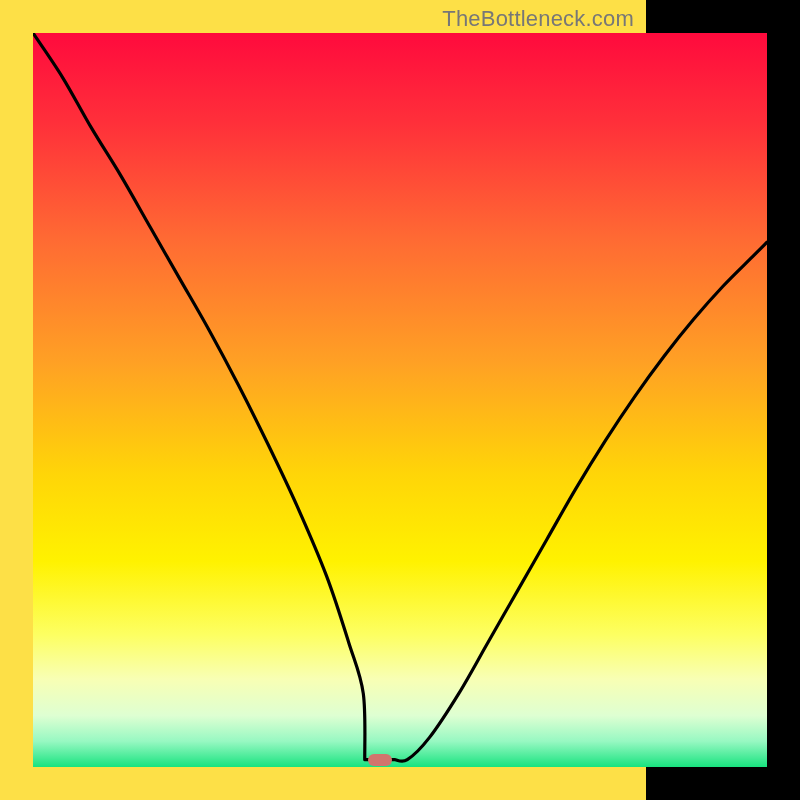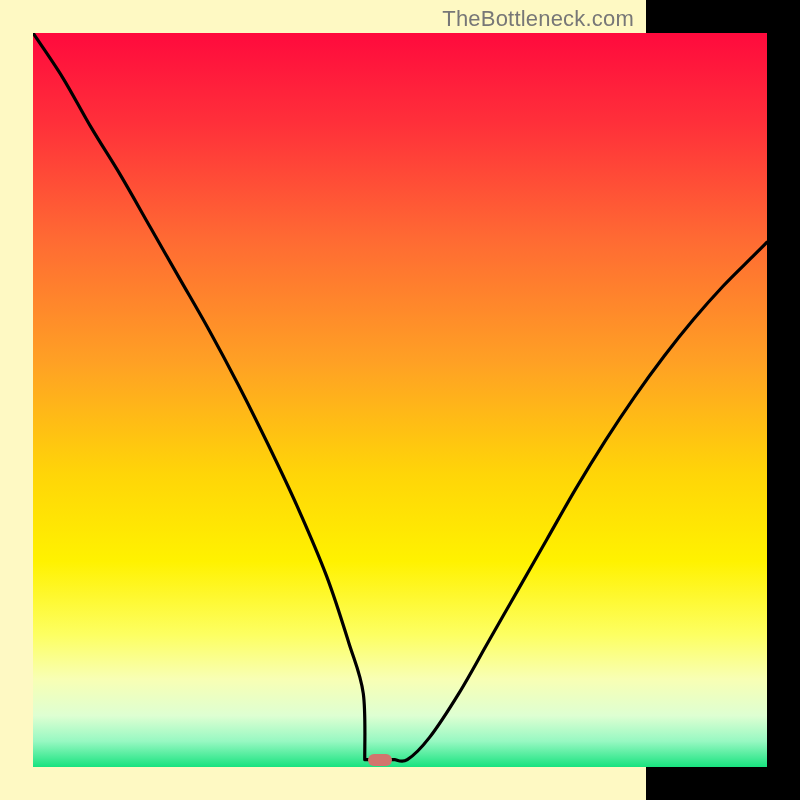--- a/index.html
+++ b/index.html
@@ -8,21 +8,21 @@
     width: 800px;
     height: 800px;
     overflow: hidden;
     background: #000;
     font-family: Arial, Helvetica, sans-serif;
   }
   .frame {
     position: relative;
     width: 646px;
     height: 800px;
-    background: #fef9c3;
+    background: #fde047;
   }
   .plot {
     position: absolute;
     left: 33px;
     top: 33px;
     width: 734px;
     height: 734px;
     overflow: hidden;
   }
   .gradient {

